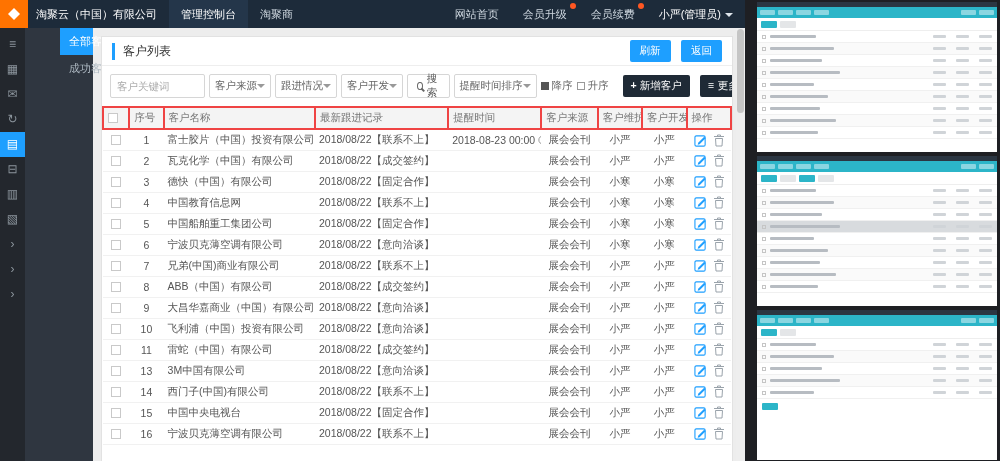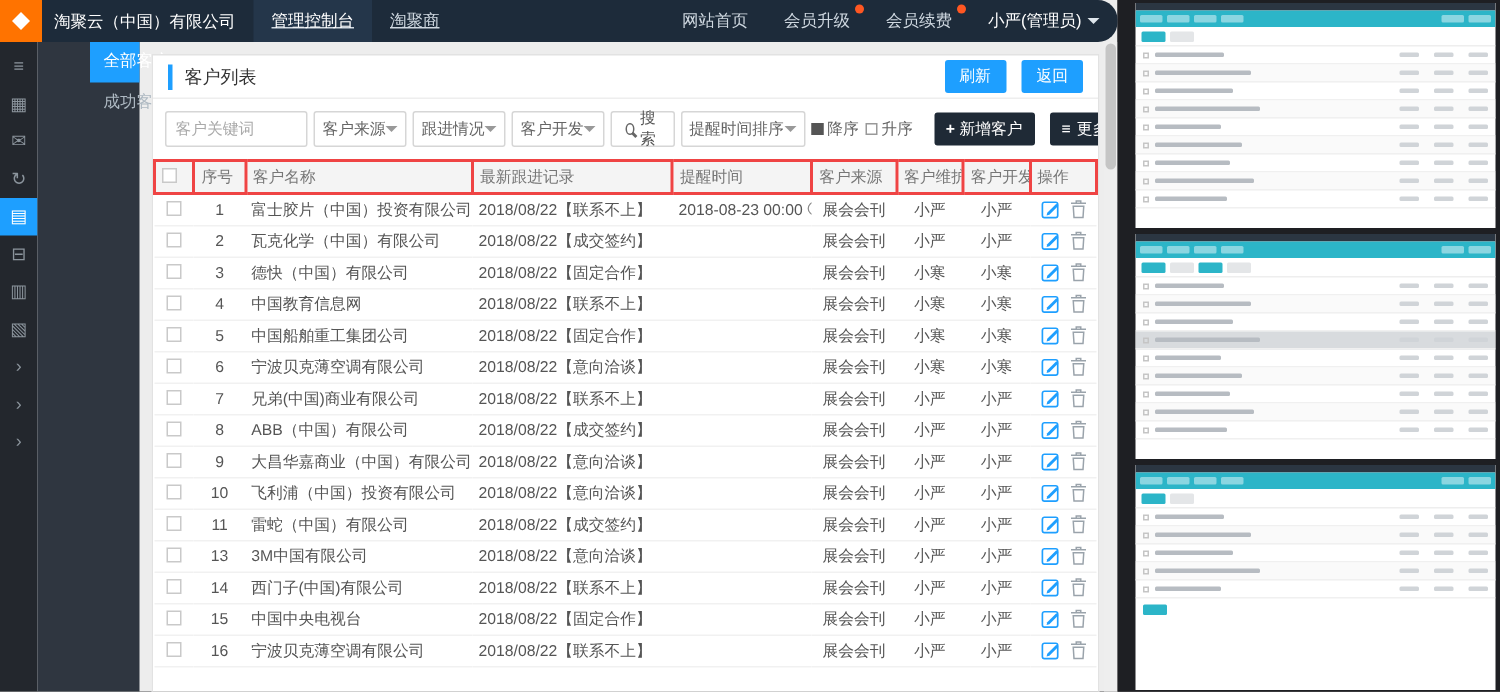--- a/index.html
+++ b/index.html
@@ -1,21 +1,21 @@
 <!DOCTYPE html>
 <html><head>
 <meta charset="utf-8">
 <style>
   * { box-sizing: border-box; margin: 0; padding: 0; }
   html,body { width:1000px; height:461px; overflow:hidden; font-family:"Liberation Sans",sans-serif; background:#1e1f23; }
 
   
   .app { position:absolute; left:0; top:0; width:745px; height:461px; background:#ededed; }
 
-  .topbar { height:28px; background:#1d2b3a; display:flex; align-items:center; color:#cfd8e0; font-size:11px; position:relative; z-index:5;border-radius:13px; }
+  .topbar { height:28px; background:#1d2b3a; display:flex; align-items:center; color:#cfd8e0; font-size:11px; position:relative; z-index:5; }
   .logo { width:28px; height:28px; background:#ff7300; position:relative; flex:0 0 auto; }
   .logo::after { content:""; position:absolute; left:8px; top:8px; width:12px; height:12px; background:#fff; clip-path:polygon(50% 0,100% 50%,50% 100%,0 50%); }
   .brand { color:#fff; padding:0 12px 0 8px; white-space:nowrap; }
   .tnav { padding:0 12px; height:28px; line-height:28px; cursor:pointer; white-space:nowrap; }
   .tnav.active { background:#24364a; color:#fff; }
   .topnav-right { margin-left:auto; display:flex; }
   .tnav.rn { position:relative; }
   .badge { position:absolute; top:3px; right:3px; width:6px; height:6px; border-radius:3px; background:#ff5722; }
   .user { color:#fff; padding:0 12px; height:28px; line-height:28px; white-space:nowrap; cursor:pointer; }
   .caret { display:inline-block; width:0; height:0; border-left:4px solid transparent; border-right:4px solid transparent; border-top:4px solid #9aa7b2; vertical-align:middle; margin-left:4px; }
@@ -83,21 +83,21 @@
   .t-num.first { margin-left:auto; }
   .t-foot { height:14px; display:flex; align-items:center; padding:0 5px; }
 </style>
 </head>
 <body>
 
 <div class="app">
   <div class="topbar">
     <div class="logo"></div>
     <div class="brand">淘聚云（中国）有限公司</div>
-    <div id="topnav-left" style="display:flex;text-decoration:underline;">
+    <div id="topnav-left" style="display:flex;">
         <span class="tnav active">管理控制台</span>
         <span class="tnav">淘聚商</span>
       </div>
     <div id="topnav-right" class="topnav-right">
         <span class="tnav rn">网站首页</span>
         <span class="tnav rn">会员升级<i class="badge"></i></span>
         <span class="tnav rn">会员续费<i class="badge"></i></span>
       </div>
     <div class="user"><span>小严(管理员)</span><i class="caret w"></i></div>
   </div>

